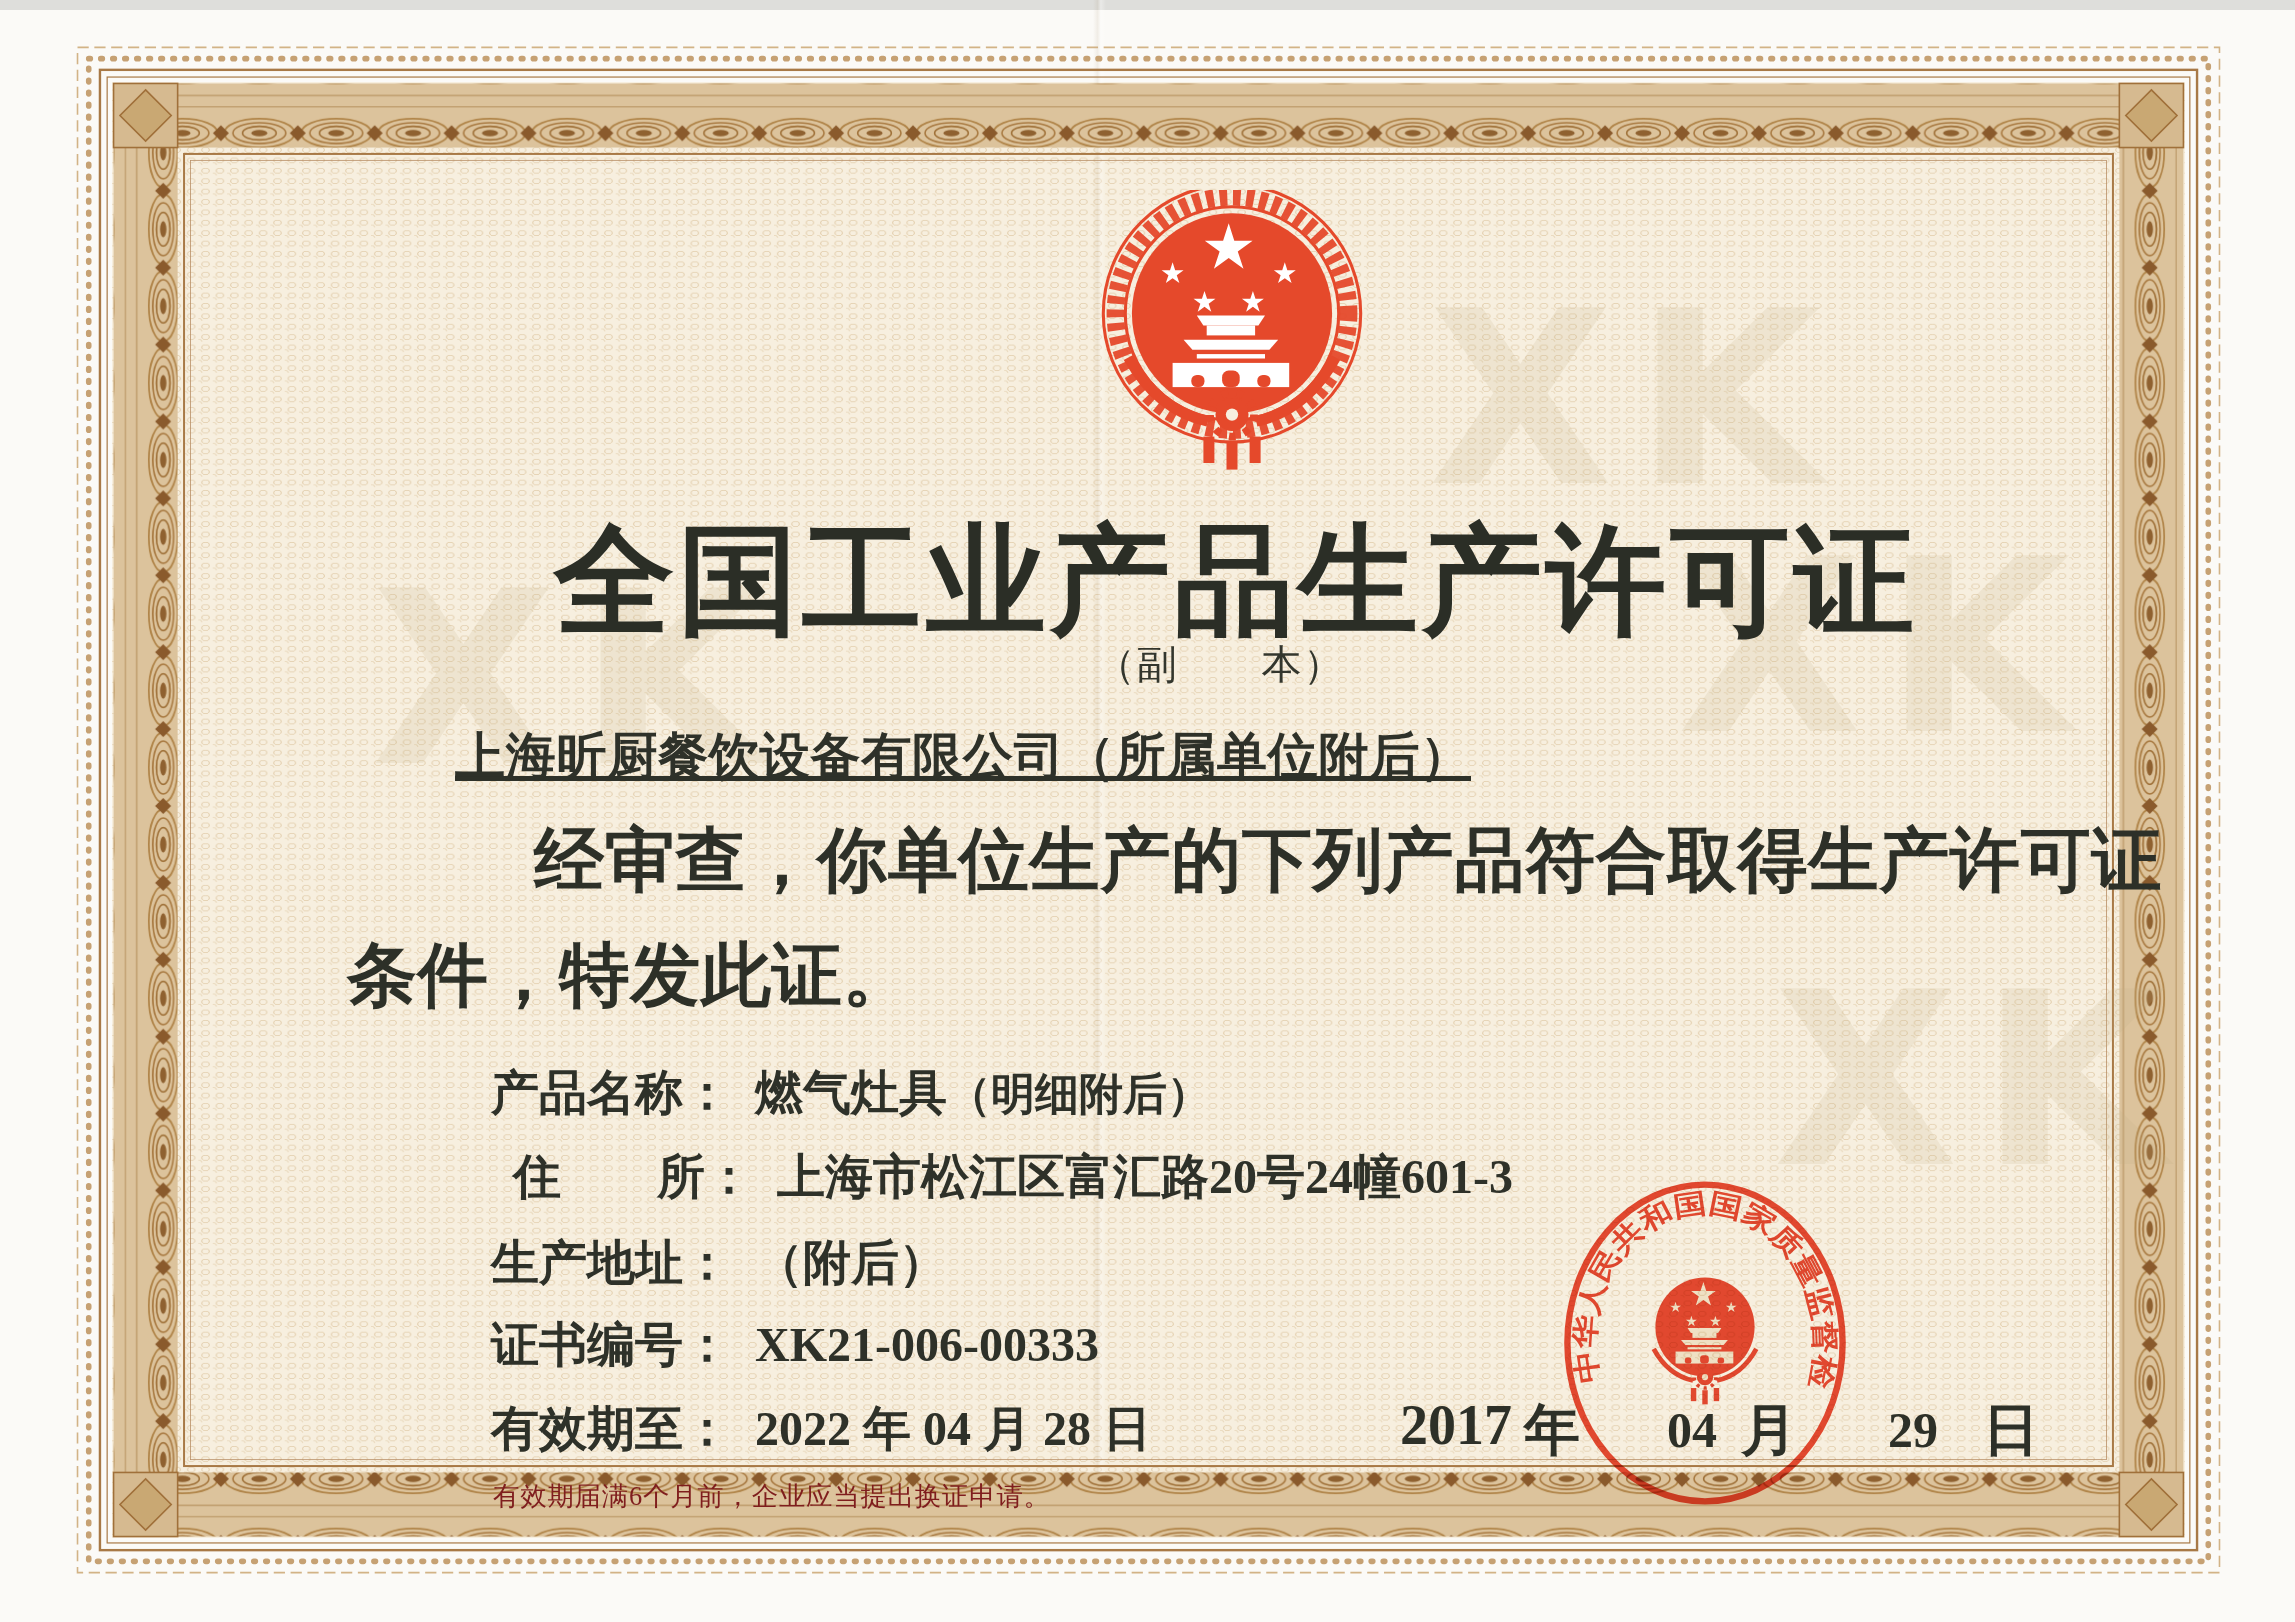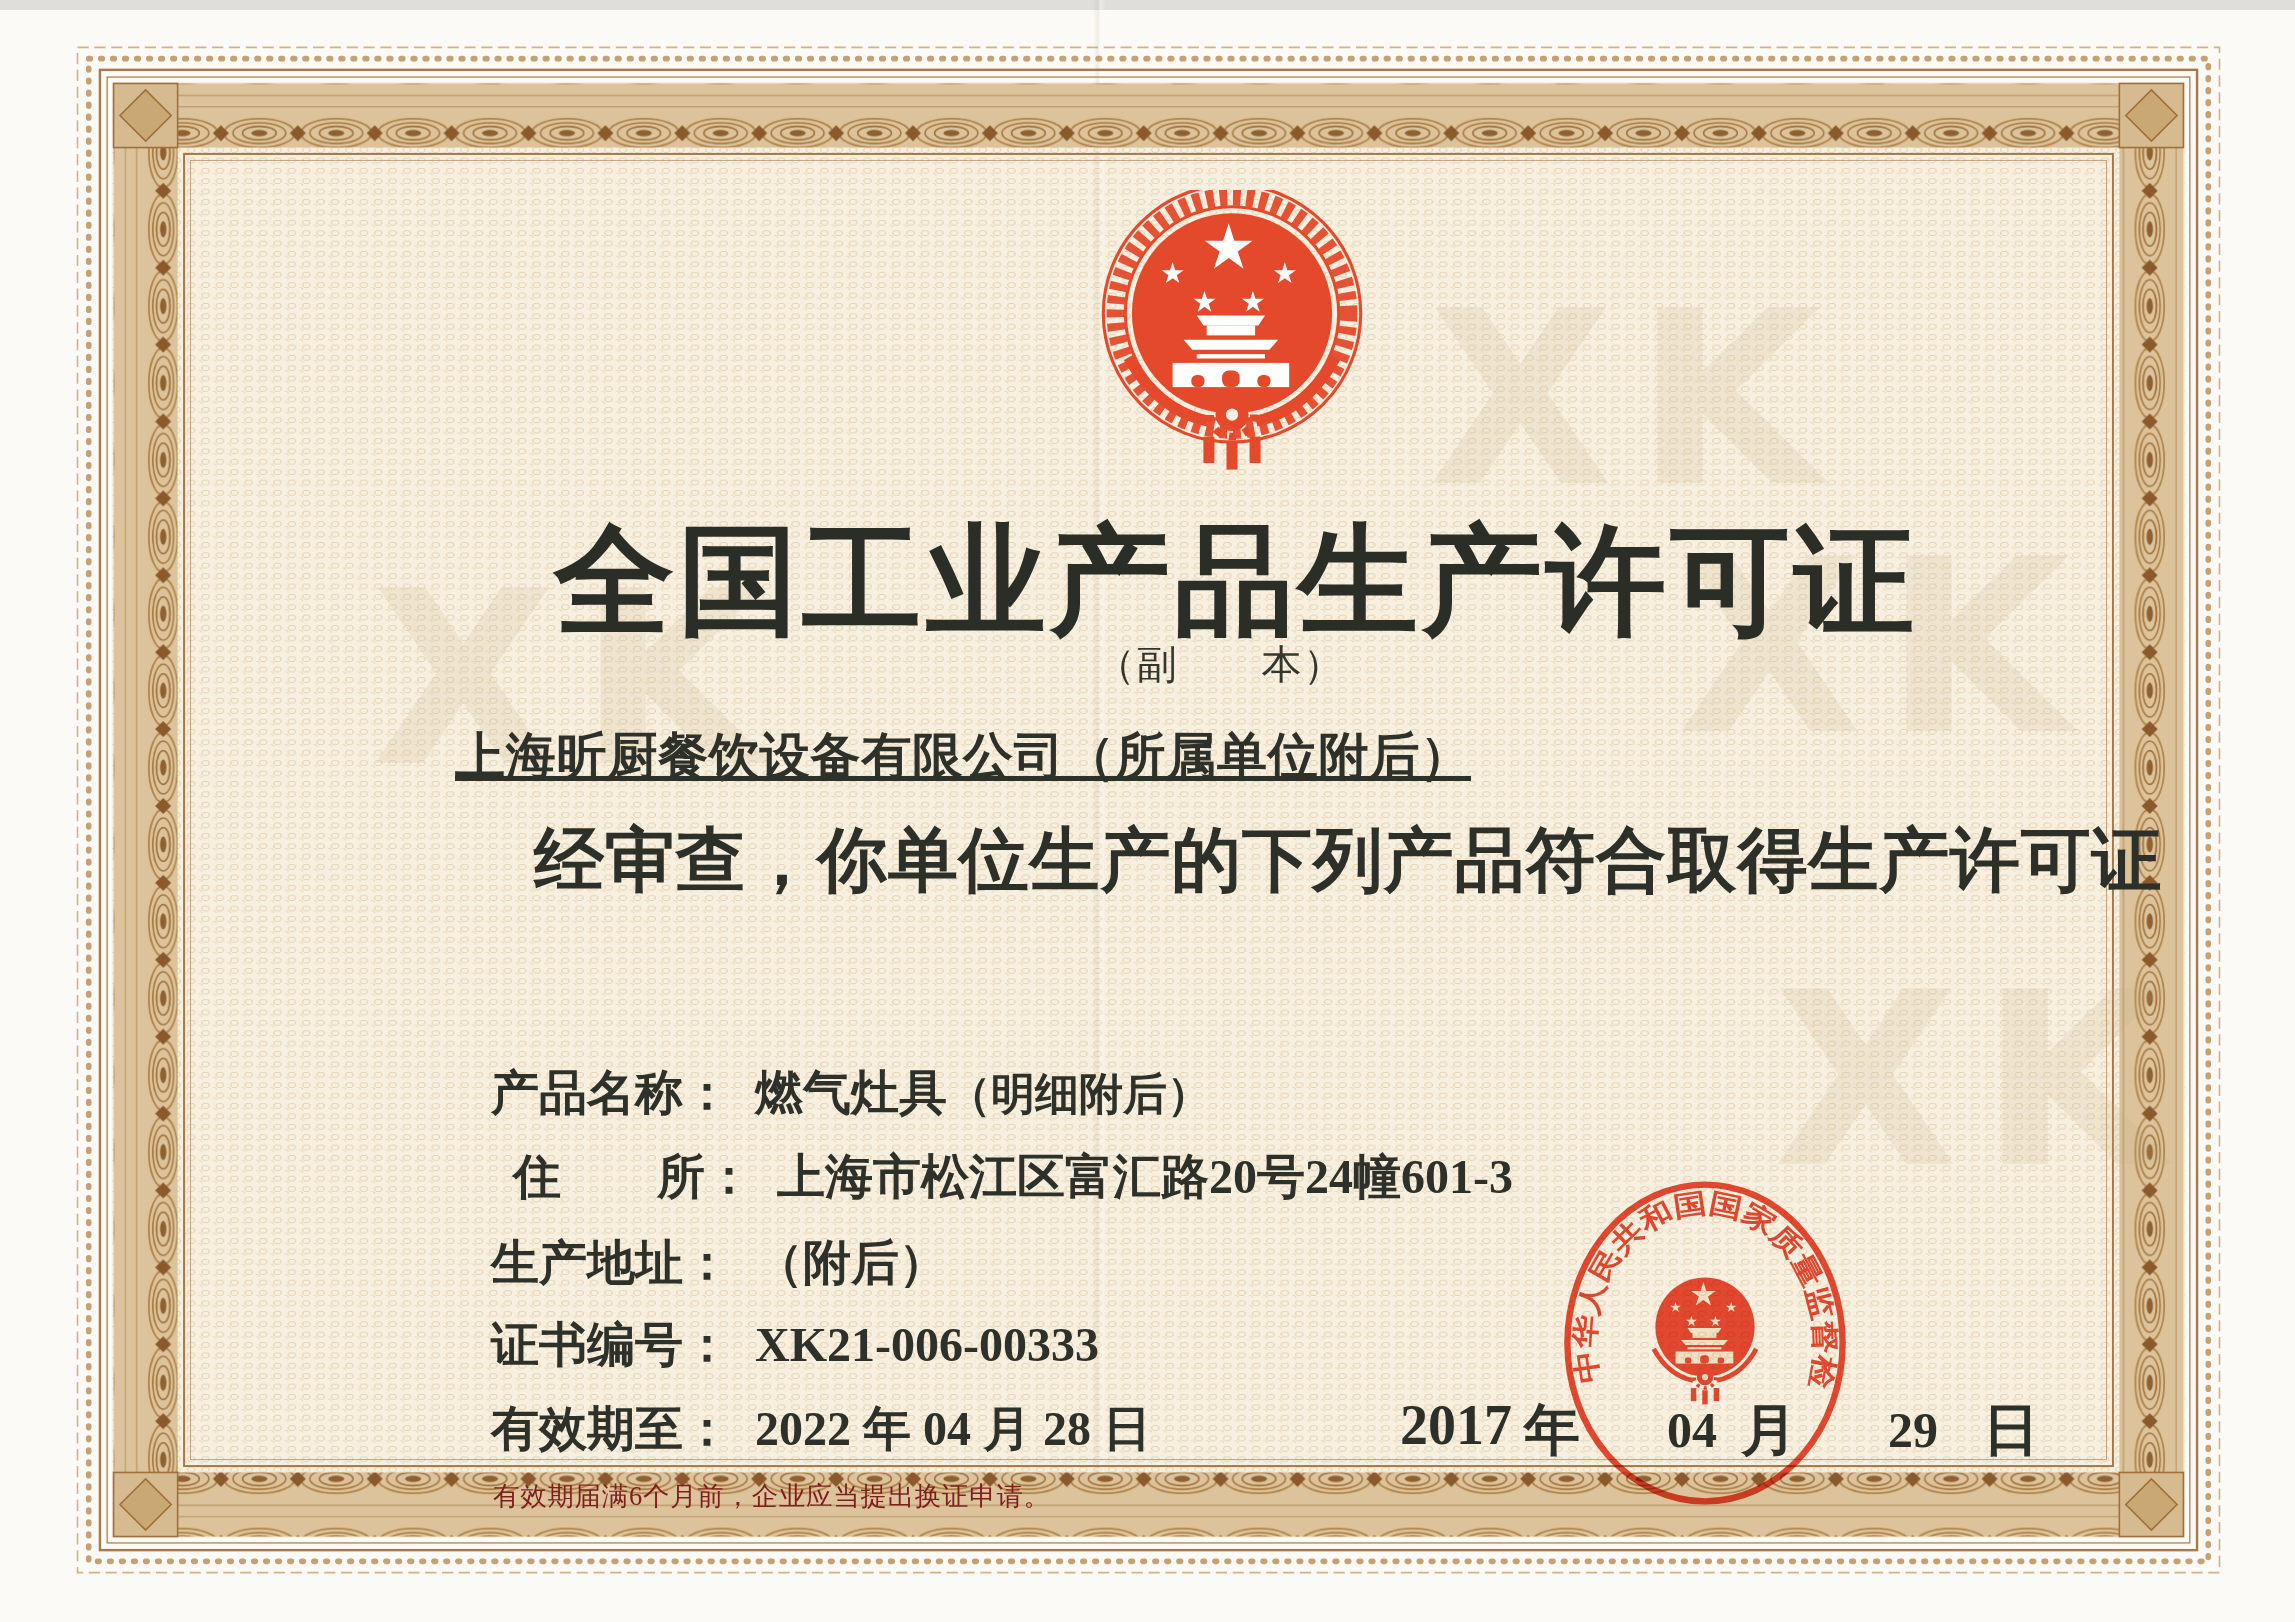--- a/index.html
+++ b/index.html
@@ -174,20 +174,21 @@
           <rect x="57.5" y="114" width="5" height="13" fill="#e5492b"></rect>
           <rect x="68" y="112" width="5" height="12" fill="#e5492b"></rect>
         </g>
       </svg>
     </div>
 
     <h1 class="title">全国工业产品生产许可证</h1>
     <div class="copyline">（副　　本）</div>
     <div class="company">上海昕厨餐饮设备有限公司（所属单位附后）</div>
     <div class="stmt l1">经审查，你单位生产的下列产品符合取得生产许可证</div>
+    <div class="stmt l2">条件，特发此证。</div>
 
     <div class="row row-product">
       <span class="flabel">产品名称：</span><span class="fvalue">燃气灶具</span><span class="fnote">（明细附后）</span>
     </div>
 
     <div class="row row-residence">
       <span class="flabel">住　　所：</span><span class="fvalue">上海市松江区富汇路20号24幢601-3</span>
     </div>
 
     <div class="row row-prodaddr">

